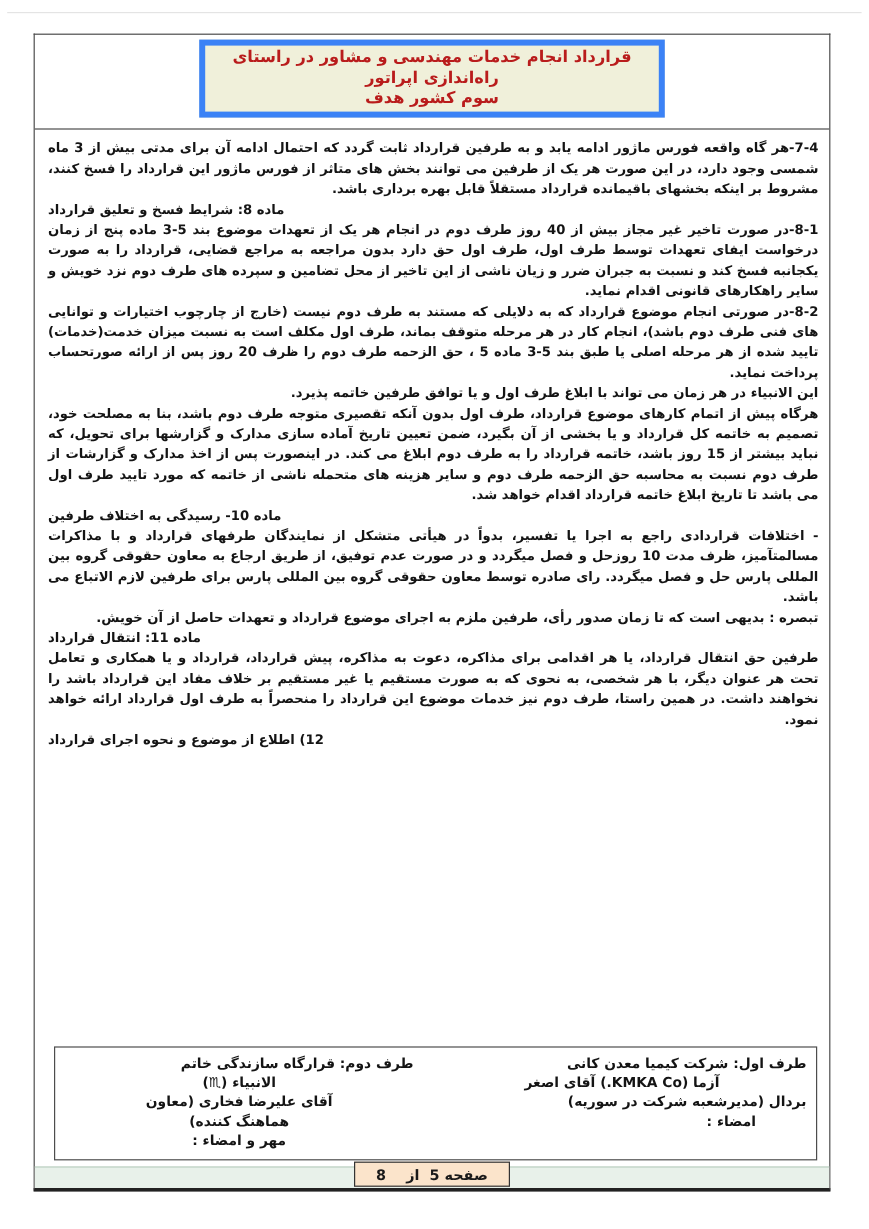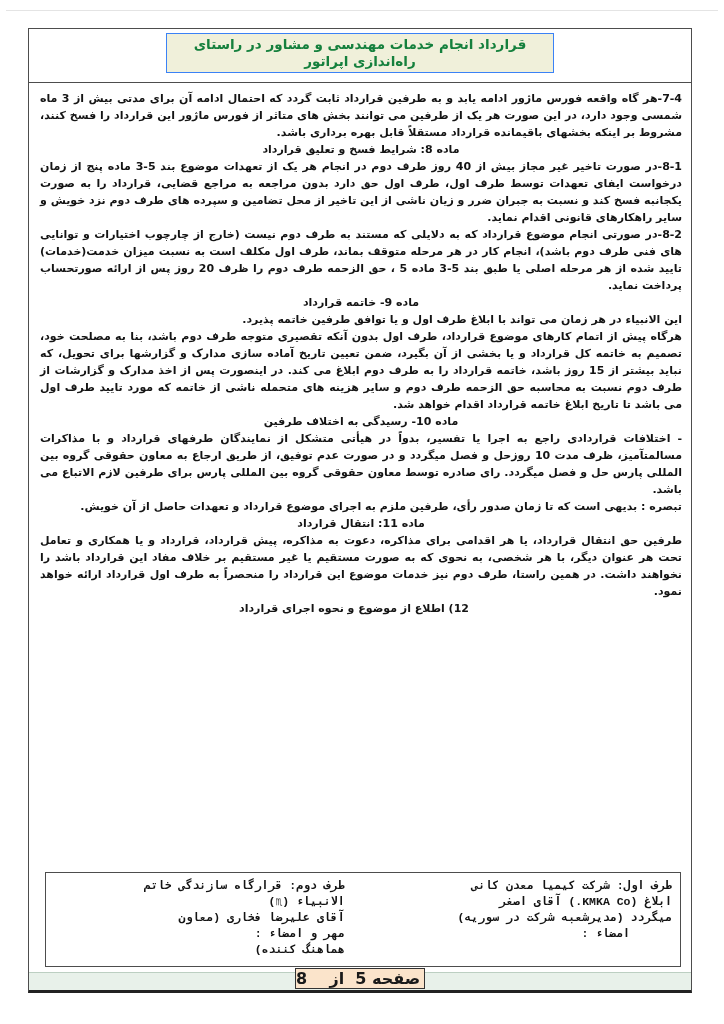--- a/index.html
+++ b/index.html
@@ -9,100 +9,100 @@
   }
   .top-hairline{position:absolute;top:10px;left:6px;right:6px;border-top:1px solid #e4e4e4;}
   .sheet{
     position:absolute;left:28px;top:28px;width:664px;height:965px;
     border:1px solid #4d4d4d;border-bottom:3px solid #222;
     display:flex;flex-direction:column;box-sizing:border-box;background:#fff;
   }
   
   .header{border-bottom:1px solid #4d4d4d;padding:4px 0 9px 0;}
   .title-box{
-    width:388px;margin:0 auto;border:1px solid #3b82f6;background:#f0f0da;
-    color:#15803d;font-weight:bold;font-size:13.5px;line-height:17px;
+    width:388px;margin:0 auto;border:5px solid #3b82f6;background:#f0f0da;
+    color:#b91c1c;font-weight:bold;font-size:13.5px;line-height:17px;
     text-align:center;padding:2px 6px;box-sizing:border-box;
   }
   
   .body{
     flex:1;overflow:hidden;padding:7px 9px 0 11px;
     color:#141414;font-size:11px;font-weight:bold;line-height:17px;
   }
   .para{margin:0;text-align:justify;text-justify:inter-word;}
-  .heading{margin:0;text-align:center;}
+  .heading{margin:0;text-align:left;}
   .heading.indent{padding-right:14px;}
   
   .sigbox{
     margin:4px 10px 5px 16px;border:1px solid #4d4d4d;background:#fff;
     display:flex;direction:rtl;padding:5px 8px 8px 8px;
     font-size:11.5px;font-weight:bold;line-height:16px;color:#141414;
     box-sizing:border-box;min-height:80px;
   }
   .sigcol{box-sizing:border-box;}
   .sigcol.p1{width:52%;padding-left:14px;}
   .sigcol.p2{width:48%;padding-right:6px;}
-  .sl{margin:0;font-family:Liberation Mono, monospace;}
+  .sl{margin:0;}
   .sl-r{text-align:right;}
-  .sl-c{text-align:right;}
+  .sl-c{text-align:center;}
   
   .strip{
     height:17px;background:#e8f1ea;border-top:1px solid #bccfc2;
     position:relative;
   }
   .pagebox{
     position:absolute;left:50%;transform:translateX(-50%);top:-5px;
     width:130px;height:21px;border:1px solid #333;background:#fbe4cb;
-    color:#1a1a1a;font-size:16px;font-weight:bold;line-height:20px;
-    text-align:left;white-space:pre;box-sizing:border-box;
+    color:#1a1a1a;font-size:12px;font-weight:bold;line-height:20px;
+    text-align:center;white-space:pre;box-sizing:border-box;
   }
 </style>
 </head>
 <body>
 
 <div class="page">
   <div class="top-hairline"></div>
 
   <div class="sheet">
 
     <div class="header">
       <div class="title-box">
         <div>قرارداد  انجام خدمات مهندسی و مشاور در راستای راه‌اندازی اپراتور</div>
+        <div>سوم کشور هدف</div>
       </div>
     </div>
 
     <div class="body">
       <p class="para">7-4-هر گاه واقعه فورس ماژور ادامه یابد و به طرفین قرارداد ثابت گردد که احتمال ادامه آن برای مدتی بیش از 3 ماه شمسی وجود دارد، در این صورت هر یک از طرفین می توانند بخش های متاثر از فورس ماژور این قرارداد را فسخ کنند، مشروط بر اینکه بخشهای باقیمانده قرارداد مستقلاً قابل بهره برداری باشد.</p>
       <p class="heading">ماده 8: شرایط فسخ و تعلیق قرارداد</p>
       <p class="para">8-1-در صورت تاخیر غیر مجاز بیش از 40 روز طرف دوم در انجام هر یک از تعهدات موضوع بند 5-3 ماده پنج از زمان درخواست ایفای تعهدات توسط طرف اول، طرف اول حق دارد بدون مراجعه به مراجع قضایی، قرارداد را به صورت یکجانبه فسخ کند و نسبت به جبران ضرر و زیان ناشی از این تاخیر از محل تضامین و سپرده های طرف دوم نزد خویش و سایر راهکارهای قانونی اقدام نماید.</p>
       <p class="para">8-2-در صورتی انجام موضوع قرارداد که به دلایلی که مستند به طرف دوم نیست (خارج از چارچوب اختیارات و توانایی های فنی طرف دوم باشد)، انجام کار در هر مرحله متوقف بماند، طرف اول مکلف است به نسبت میزان خدمت(خدمات) تایید شده از هر مرحله اصلی یا طبق بند 5-3 ماده 5 ، حق الزحمه طرف دوم را ظرف 20 روز پس از ارائه صورتحساب پرداخت نماید.</p>
-      <p class="heading">ماده 9- خاتمه قرارداد</p>
       <p class="para">این الانبیاء در هر زمان می تواند با ابلاغ طرف اول و یا توافق طرفین خاتمه پذیرد.</p>
       <p class="para">هرگاه پیش از اتمام کارهای موضوع قرارداد، طرف اول بدون آنکه تقصیری متوجه طرف دوم باشد، بنا به مصلحت خود، تصمیم به خاتمه کل قرارداد و یا بخشی از آن بگیرد، ضمن تعیین تاریخ آماده سازی مدارک و گزارشها برای تحویل، که نباید بیشتر از 15 روز باشد، خاتمه قرارداد را به طرف دوم ابلاغ می کند. در اینصورت پس از اخذ مدارک و گزارشات از طرف دوم نسبت به محاسبه حق الزحمه طرف دوم و سایر هزینه های متحمله ناشی از خاتمه که مورد تایید طرف اول می باشد تا تاریخ ابلاغ خاتمه قرارداد اقدام خواهد شد.</p>
       <p class="heading">ماده 10- رسیدگی به اختلاف طرفین</p>
       <p class="para">- اختلافات قراردادی راجع به اجرا یا تفسیر، بدواً در هیأتی متشکل از نمایندگان طرفهای قرارداد و با مذاکرات مسالمتآمیز، ظرف مدت 10 روزحل و فصل میگردد و در صورت عدم توفیق، از طریق ارجاع به معاون حقوقی گروه بین المللی پارس حل و فصل میگردد. رای صادره توسط معاون حقوقی گروه بین المللی پارس برای طرفین لازم الاتباع می باشد.</p>
       <p class="para">تبصره : بدیهی است که تا زمان صدور رأی، طرفین ملزم به اجرای موضوع قرارداد و تعهدات حاصل از آن خویش.</p>
       <p class="heading">ماده 11: انتقال قرارداد</p>
       <p class="para">طرفین حق انتقال قرارداد، یا هر اقدامی برای مذاکره، دعوت به مذاکره، پیش قرارداد، قرارداد و یا همکاری و تعامل تحت هر عنوان دیگر، با هر شخصی، به نحوی که به صورت مستقیم یا غیر مستقیم بر خلاف مفاد این قرارداد باشد را نخواهند داشت. در همین راستا، طرف دوم نیز خدمات موضوع این قرارداد را منحصراً  به طرف اول قرارداد ارائه خواهد نمود.</p>
       <p class="heading indent">12)  اطلاع از موضوع و نحوه اجرای قرارداد</p>
     </div>
 
     <div class="sigbox">
       <div class="sigcol p1">
         <p class="sl sl-r">طرف اول: شرکت کیمیا معدن کانی</p>
-        <p class="sl sl-c">ابلاغ (KMKA Co.) آقای اصغر</p>
-        <p class="sl sl-r">میگردد (مدیرشعبه شرکت در سوریه)</p>
+        <p class="sl sl-c">آزما (KMKA Co.) آقای اصغر</p>
+        <p class="sl sl-r">بردال (مدیرشعبه شرکت در سوریه)</p>
         <p class="sl sl-r" style="padding-right:42px;">امضاء :</p>
       </div>
       <div class="sigcol p2">
         <p class="sl sl-r">طرف دوم: قرارگاه سازندگی خاتم</p>
         <p class="sl sl-c">الانبیاء (♏)</p>
         <p class="sl sl-c">آقای علیرضا فخاری (معاون</p>
+        <p class="sl sl-c">هماهنگ کننده)</p>
         <p class="sl sl-c">مهر و امضاء :</p>
-        <p class="sl sl-c">هماهنگ کننده)</p>
       </div>
     </div>
 
     <div class="strip">
       <div class="pagebox">صفحه 5  از    8</div>
     </div>
 
   </div>
 </div>
 

